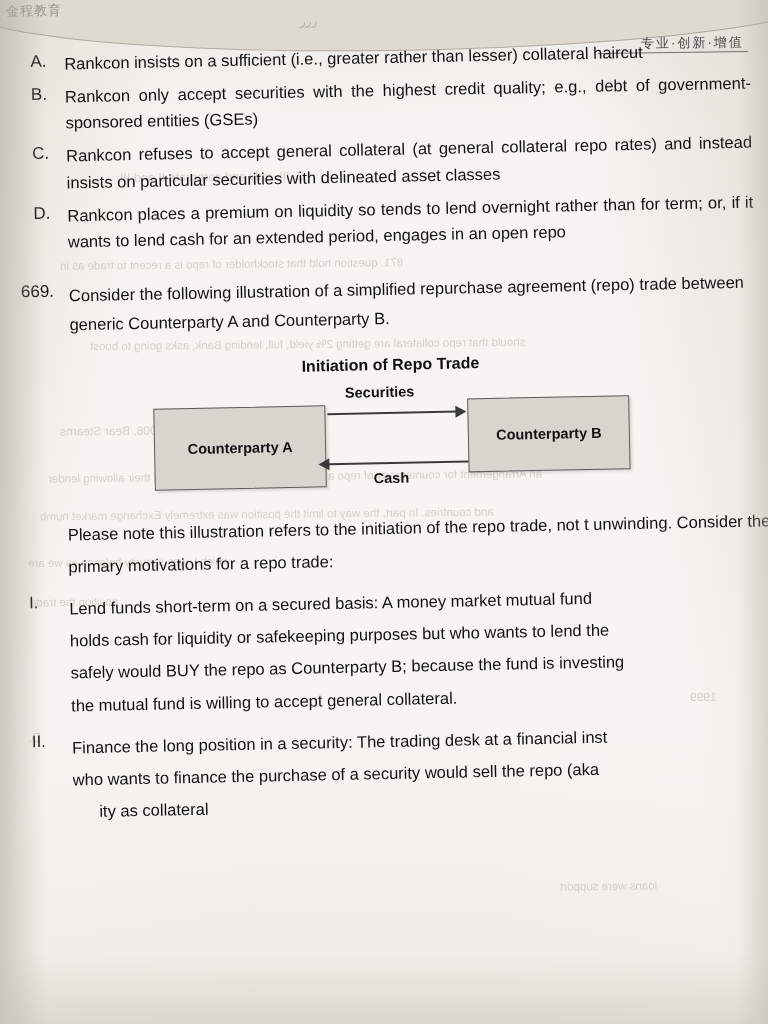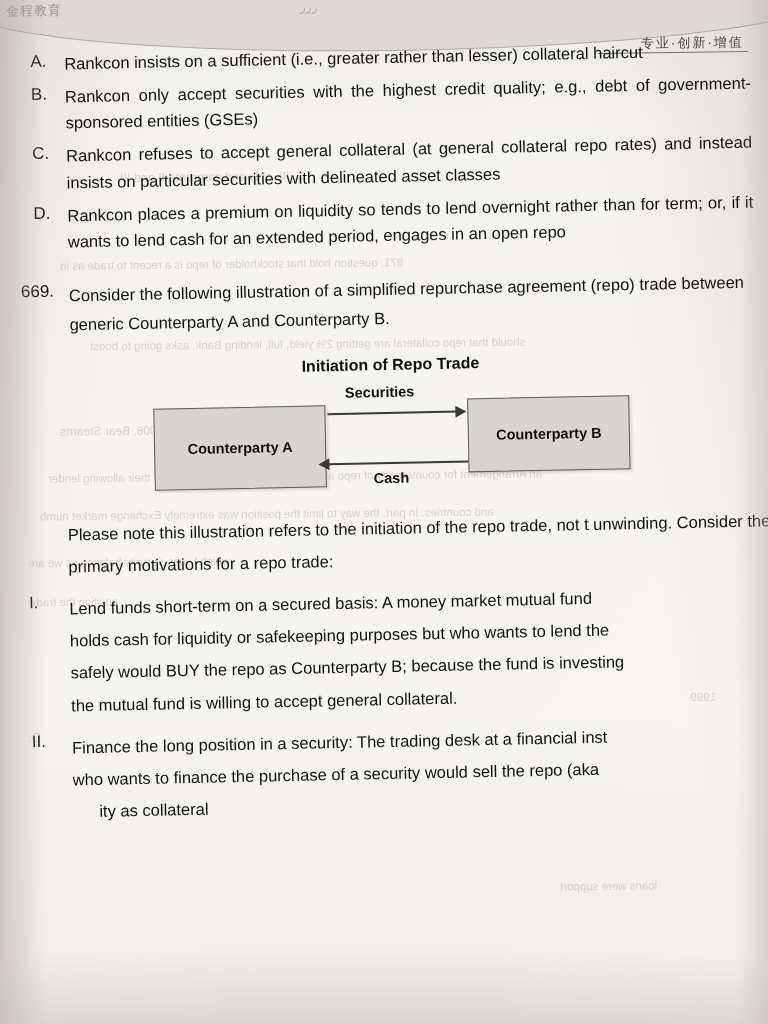--- a/index.html
+++ b/index.html
@@ -50,21 +50,21 @@
     top: 2px;
     left: 6px;
     font-size: 13px;
     color: #8d8578;
     letter-spacing: 1px;
     transform: rotate(-1.5deg);
     opacity: 0.85;
   }
   .watermark-topmid {
     position: absolute;
-    top: 0px;
+    top: 14px;
     left: 300px;
     font-size: 12px;
     color: #a39b8e;
     transform: rotate(-1deg);
     opacity: 0.7;
   }
   .header-slogan {
     position: absolute;
     top: 34px;
     right: 24px;

